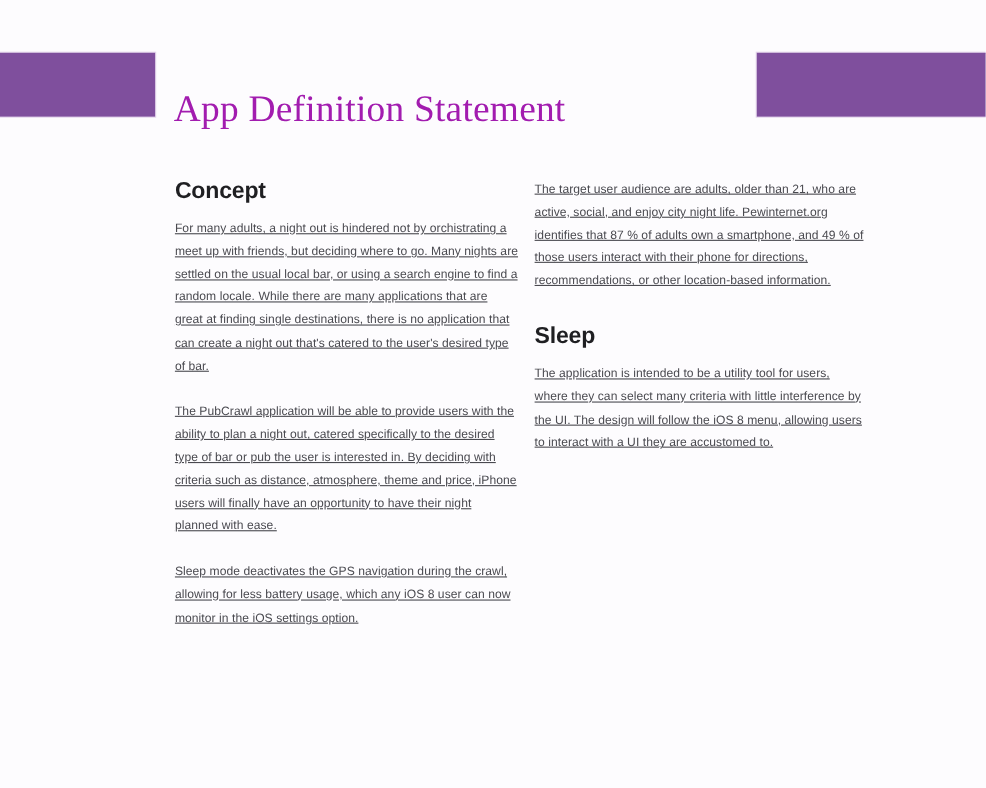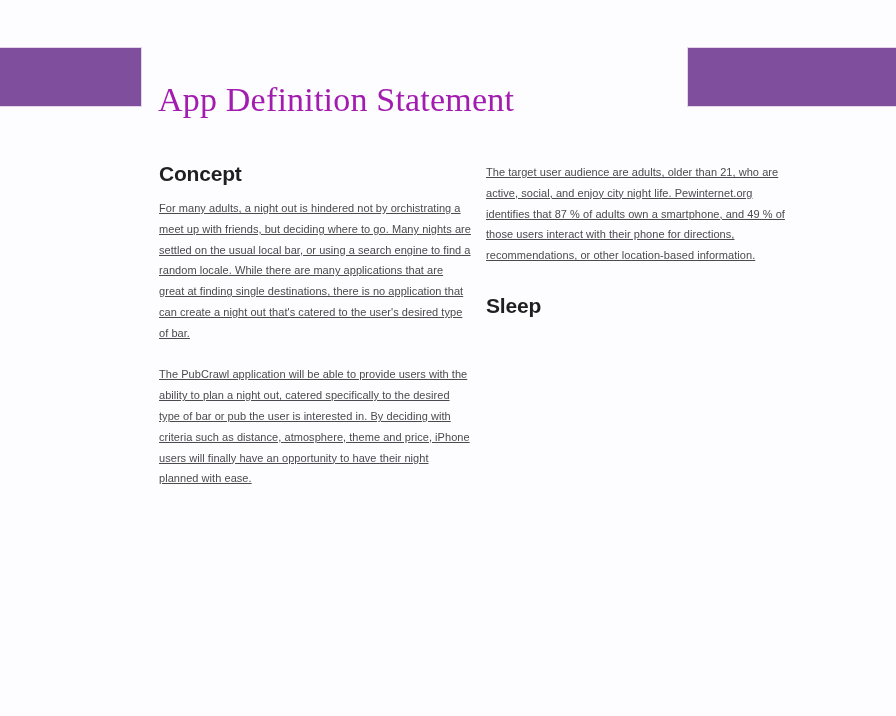--- a/index.html
+++ b/index.html
@@ -117,31 +117,33 @@
   </div>
 
   <div class="columns">
 
     <div class="column left">
 
       <div class="section">
         <h2 class="section-heading">Concept</h2>
         <p class="para">For many adults, a night out is hindered not by orchistrating a meet up with friends, but deciding where to go. Many nights are settled on the usual local bar, or using a search engine to find a random locale. While there are many applications that are great at finding single destinations, there is no application that can create a night out that's catered to the user's desired type of bar.</p>
         <p class="para">The PubCrawl application will be able to provide users with the ability to plan a night out, catered specifically to the desired type of bar or pub the user is interested in. By deciding with criteria such as distance, atmosphere, theme and price, iPhone users will finally have an opportunity to have their night planned with ease.</p>
+        <p class="para">Sleep mode deactivates the GPS navigation during the crawl, allowing for less battery usage, which any iOS 8 user can now monitor in the iOS settings option.</p>
       </div>
 
     </div>
 
     <div class="column right">
 
       <div class="section">
         <p class="para">The target user audience are adults, older than 21, who are active, social, and enjoy city night life. Pewinternet.org identifies that 87 % of adults own a smartphone, and 49 % of those users interact with their phone for directions, recommendations, or other location-based information.</p>
       </div>
 
       <div class="section">
         <h2 class="section-heading">Sleep</h2>
+        <p class="para">The application is intended to be a utility tool for users, where they can select many criteria with little interference by the UI. The design will follow the iOS 8 menu, allowing users to interact with a UI they are accustomed to.</p>
       </div>
 
     </div>
 
   </div>
 
 </div>
 
 </body></html>

